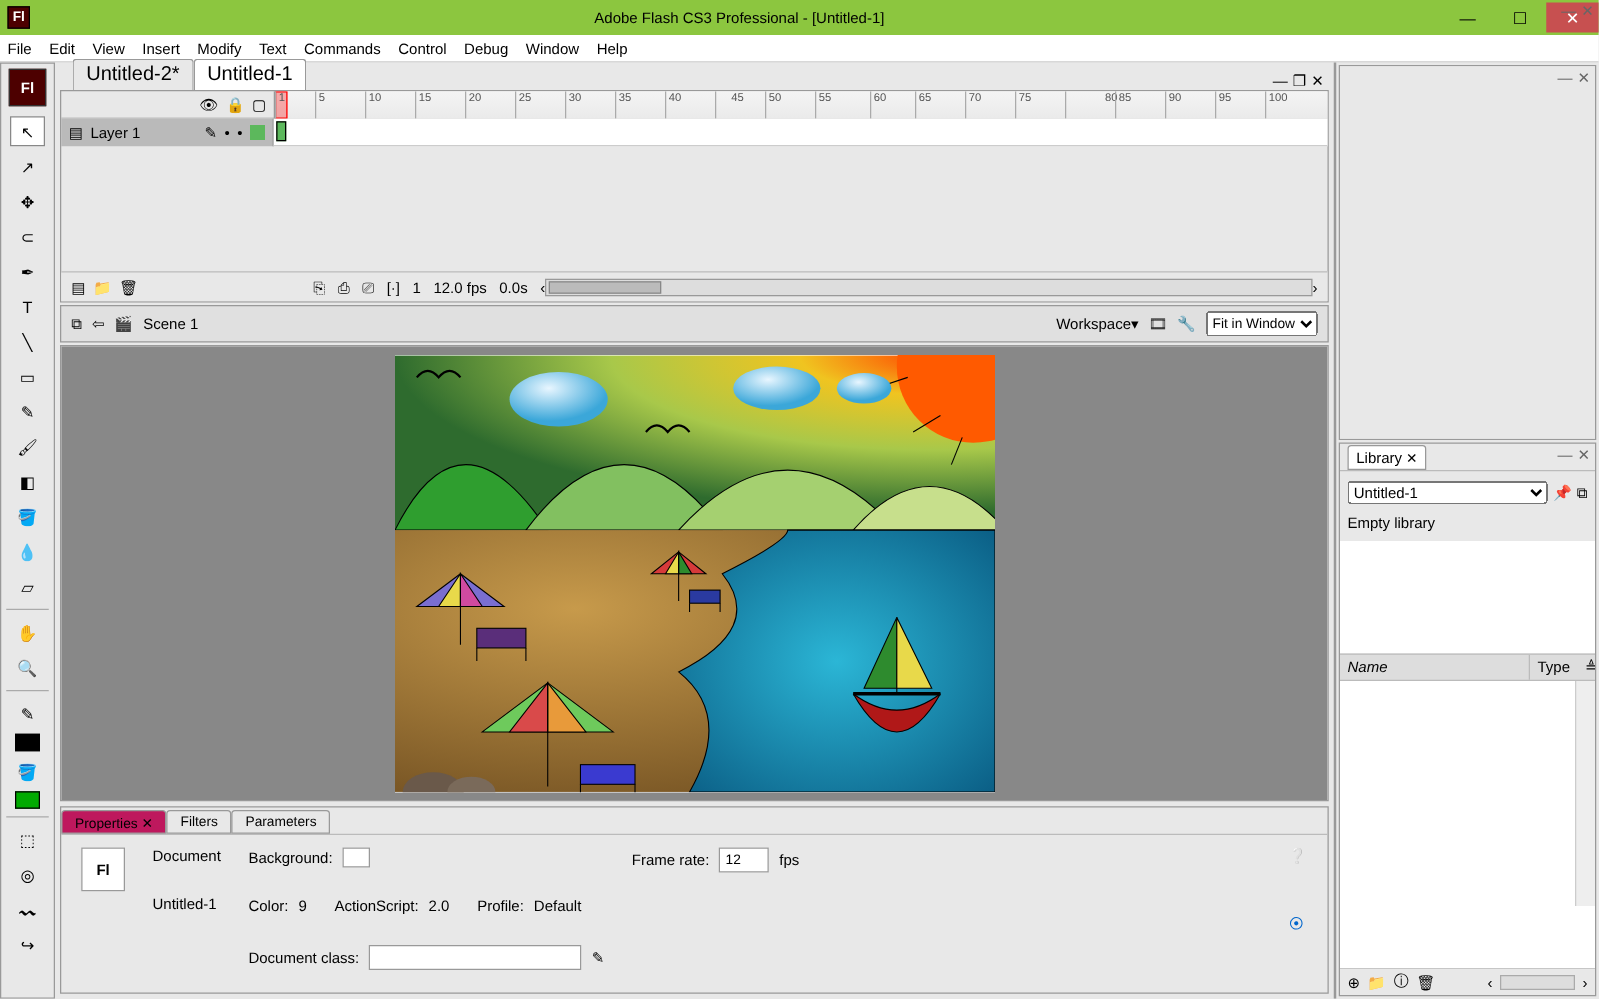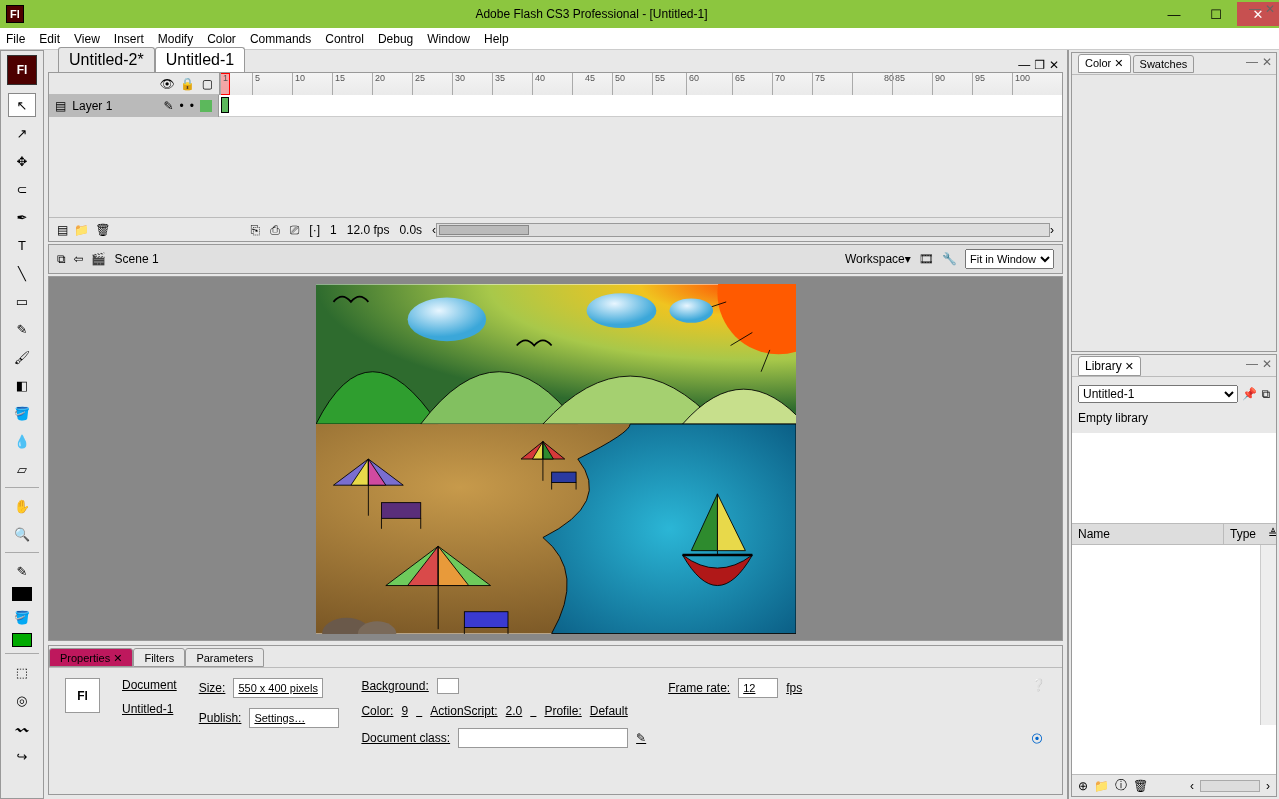--- a/index.html
+++ b/index.html
@@ -45,34 +45,34 @@
 .scenebar select { font-size:11px; height:20px; }
 .stage-area { flex:1; background:#888; display:flex; align-items:flex-start; justify-content:flex-start; padding:0; margin:0 4px 4px 4px; border:1px solid #999; overflow:hidden; }
 .stage-wrap { background:#888; width:100%; height:100%; display:flex; align-items:center; justify-content:center; }
 .stage { width:480px; height:350px; background:#fff; position:relative; overflow:hidden; }
 .props { height:150px; margin:0 4px 4px 4px; border:1px solid #999; background:#e8e8e8; display:flex; flex-direction:column; }
 .props .ptabs { display:flex; height:22px; border-bottom:1px solid #bbb; }
 .props .ptab { padding:3px 10px; border:1px solid #999; background:#e8e8e8; font-size:11px; border-radius:3px 3px 0 0; margin-top:2px; }
 .props .ptab.active { background:#be185d; }
 .props .pbody { flex:1; padding:10px 16px; display:flex; gap:22px; flex-wrap:wrap; align-items:flex-start; }
 .props .picon { width:35px; height:35px; border:1px solid #999; background:#fff; display:flex; align-items:center; justify-content:center; font-weight:bold; }
-.props .col { display:flex; flex-direction:column; gap:10px;text-decoration:underline; }
+.props .col { display:flex; flex-direction:column; gap:24px; }
 .props .row { display:flex; align-items:center; gap:8px; font-size:11px; }
 .props input[type=text] { width:90px; height:20px; font-size:11px; padding:0 4px; border:1px solid #999; }
 .props input.small { width:40px; }
 .right { width:210px; display:flex; flex-direction:column; gap:2px; padding:2px; }
 .panel { border:1px solid #999; background:#e8e8e8; flex:1; display:flex; flex-direction:column; min-height:0; }
 .panel .phdr { height:22px; display:flex; align-items:center; padding:0 6px; gap:2px; border-bottom:1px solid #bbb; }
 .panel .phdr .tab { padding:2px 6px; background:#fff; border:1px solid #999; font-size:11px; border-radius:3px 3px 0 0; }
 .panel .phdr .tab.inactive { background:#e8e8e8; }
 .panel .pbody2 { flex:1; background:#e8e8e8; overflow:auto; }
 .libsel { width:100%; margin:4px 0; }
 .libhdr { display:flex; background:#ddd; border-top:1px solid #bbb; border-bottom:1px solid #bbb; font-size:11px; }
 .libhdr div { padding:3px 6px; }
-.libhdr .name { flex:1; border-right:1px solid #bbb; }
+.libhdr .name { flex:1; border-right:1px solid #bbb;font-style:italic; }
 .panel .pfoot { height:22px; border-top:1px solid #bbb; display:flex; align-items:center; padding:0 6px; gap:6px; font-size:11px; }
 .minictl { position:absolute; right:4px; top:2px; font-size:10px; display:flex; gap:4px; color:#666; }
 .panel { position:relative; }
 </style>
 </head>
 <body>
 
 <div class="titlebar">
   <div class="app-icon">Fl</div>
   <div class="title">Adobe Flash CS3 Professional - [Untitled-1]</div>
@@ -82,21 +82,21 @@
     <div class="close">✕</div>
   </div>
 </div>
 
 <div class="menubar" id="menubar">
     <span>File</span>
     <span>Edit</span>
     <span>View</span>
     <span>Insert</span>
     <span>Modify</span>
-    <span>Color</span>
+    <span>Text</span>
     <span>Commands</span>
     <span>Control</span>
     <span>Debug</span>
     <span>Window</span>
     <span>Help</span>
   </div>
 
 <div class="workspace">
 
   <div class="tools">
@@ -156,21 +156,21 @@
             <div class="tick" style="left: 72px;">10</div>
             <div class="tick" style="left: 112px;">15</div>
             <div class="tick" style="left: 152px;">20</div>
             <div class="tick" style="left: 192px;">25</div>
             <div class="tick" style="left: 232px;">30</div>
             <div class="tick" style="left: 272px;">35</div>
             <div class="tick" style="left: 312px;">40</div>
             <div class="tick" style="left: 352px; padding-left: 12px;">45</div>
             <div class="tick" style="left: 392px;">50</div>
             <div class="tick" style="left: 432px;">55</div>
-            <div class="tick" style="left: 466px;">60</div>
+            <div class="tick" style="left: 476px;">60</div>
             <div class="tick" style="left: 512px;">65</div>
             <div class="tick" style="left: 552px;">70</div>
             <div class="tick" style="left: 592px;">75</div>
             <div class="tick" style="left: 632px; padding-left: 31px;">80</div>
             <div class="tick" style="left: 672px;">85</div>
             <div class="tick" style="left: 712px;">90</div>
             <div class="tick" style="left: 752px;">95</div>
             <div class="tick" style="left: 792px;">100</div>
           </div>
       </div>
@@ -321,30 +321,20 @@
         <div class="col">
           <div class="row">
               <span>Document</span>
             </div>
           <div class="row">
               <span>Untitled-1</span>
             </div>
         </div>
         <div class="col">
           <div class="row">
-            <span>Size:</span>
-            <input type="text" value="550 x 400 pixels" style="">
-          </div>
-          <div class="row">
-            <span>Publish:</span>
-            <input type="text" value="Settings…" style="">
-          </div>
-        </div>
-        <div class="col">
-          <div class="row">
             <span>Background:</span>
             <span class="swatch" style="width:22px;height:16px;background:#fff;border:1px solid #999"></span>
           </div>
           <div class="row">
             <span>Color:</span>
             <span>9</span>
             &nbsp;&nbsp;
             <span>ActionScript:</span>
             <span>2.0</span>
             &nbsp;&nbsp;
@@ -372,24 +362,20 @@
       </div>
     </div>
   </div>
 
   <div class="right">
     <div class="panel" style="flex:0 0 300px">
       <div class="minictl">
           <span>—</span>
           <span>✕</span>
         </div>
-      <div class="phdr" id="colorTabs">
-          <span class="tab">Color ✕</span>
-          <span class="tab inactive">Swatches</span>
-        </div>
       <div class="pbody2"></div>
     </div>
     <div class="panel">
       <div class="minictl">
           <span>—</span>
           <span>✕</span>
         </div>
       <div class="phdr">
         <span class="tab"><span>Library</span> ✕</span>
       </div>

